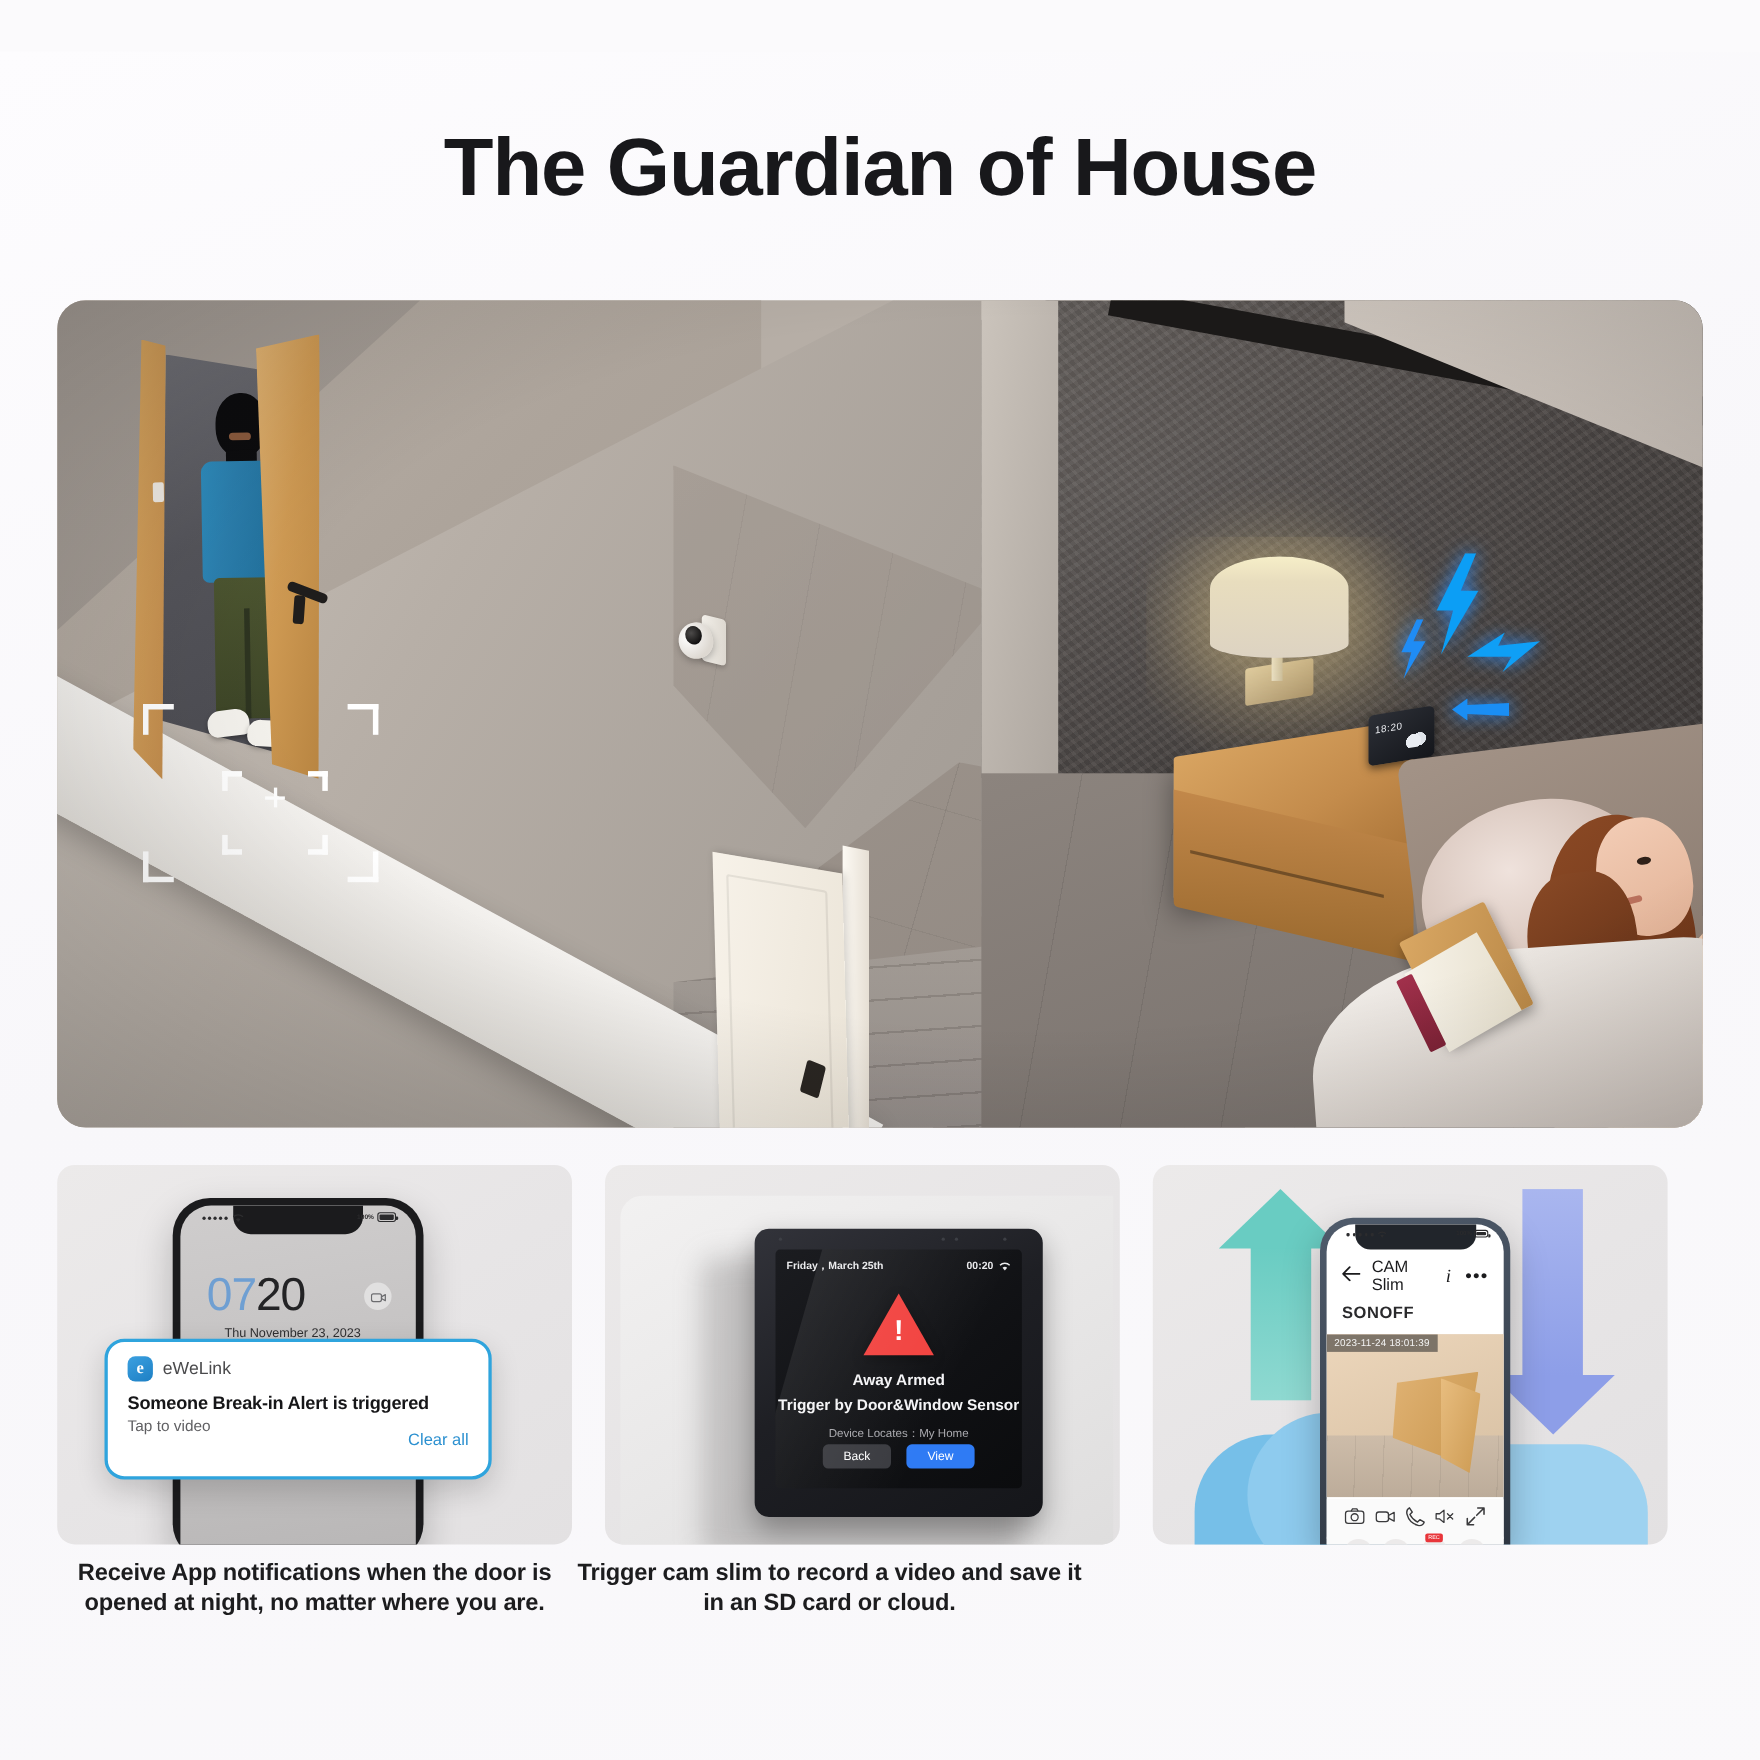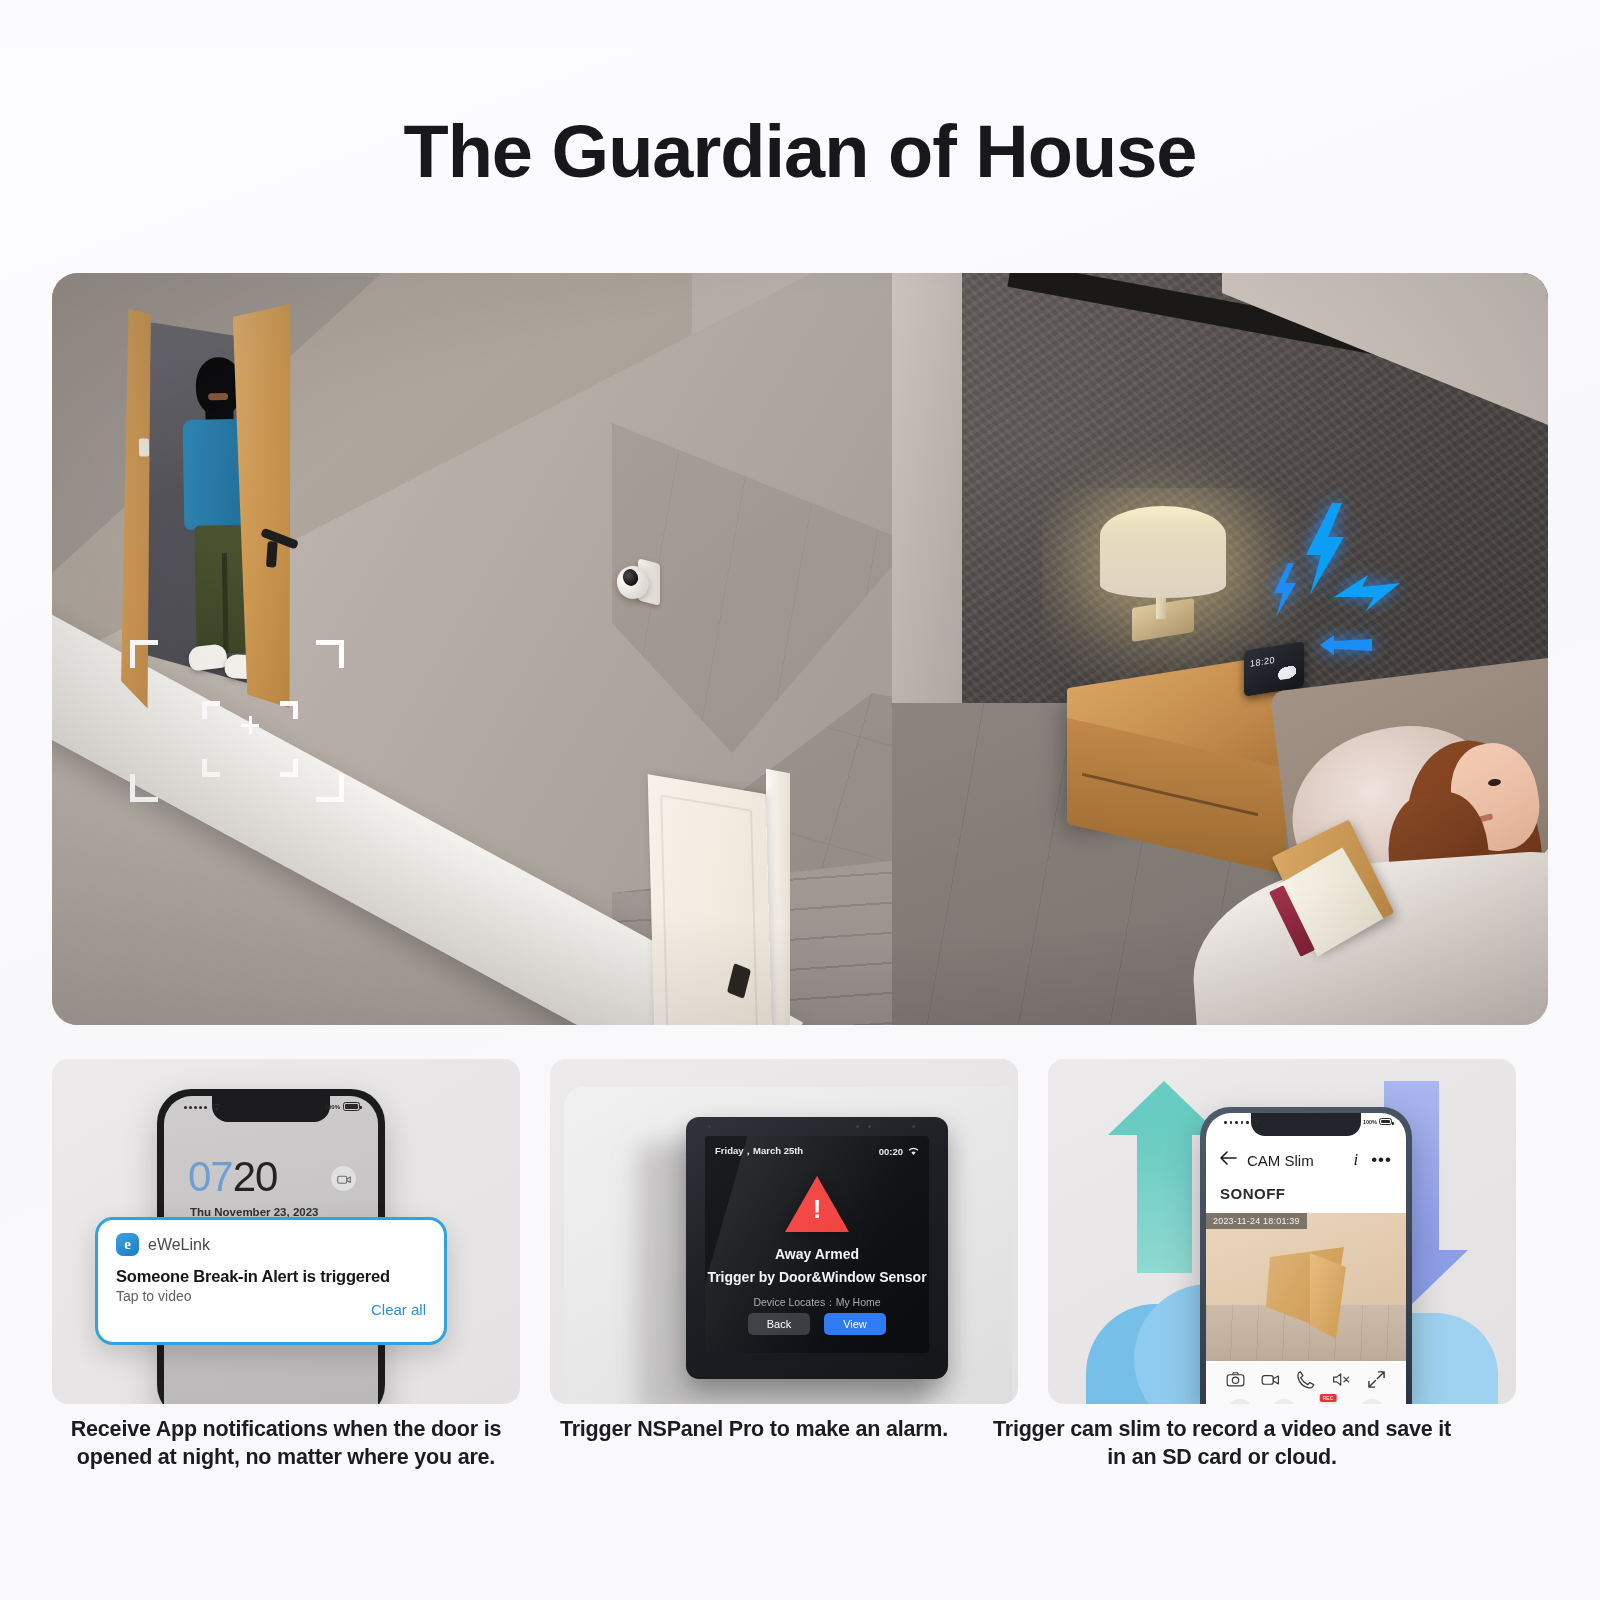--- a/index.html
+++ b/index.html
@@ -445,21 +445,21 @@
   }
   .batt::before{content:"";position:absolute;left:1px;top:1px;bottom:1px;right:1px;background:#2a2a2c;border-radius:1px;}
   .batt::after{content:"";position:absolute;right:-3px;top:3px;width:1.6px;height:3px;background:#2a2a2c;border-radius:0 1px 1px 0;}
   .p1-clock {
     position:absolute; left: 24px; top: 60px; font-size: 42px; font-weight: 300;
     letter-spacing: -1px; line-height:1;
   }
   .p1-clock .hh { color:#6f9fd2; }
   .p1-clock .mm { color:#232325; }
   .p1-date {
-    position:absolute; left: 26px; top: 110px; font-size: 11.5px; color:#2f2f31; font-weight:700;
+    position:absolute; left: 40px; top: 110px; font-size: 11.5px; color:#2f2f31; font-weight:400;
   }
   .p1-camicon {
     position:absolute; right: 22px; top: 70px; width: 25px; height: 25px;
     background: rgba(255,255,255,.45); border-radius: 50%;
     display:flex; align-items:center; justify-content:center;
   }
   .p1-camicon svg { width: 14px; height: 14px; }
   .p1-notif {
     position:absolute; left: 43px; top: 158px; width: 352px; height: 128px;
     background:#fff; border: 3px solid #2fa4dd; border-radius: 18px;
@@ -581,21 +581,21 @@
   }
   .p3-cloud-a2 {
     position:absolute; left: 86px; bottom: -30px; width: 150px; height: 150px;
     background: #8ecbee; border-radius: 50%;
   }
   .p3-cloud-b {
     position:absolute; right: 18px; bottom: -24px; width: 190px; height: 115px;
     background: #9ed2f0; border-radius: 62px 62px 0 0;
   }
   .p3-phone {
-    position:absolute; left: 152px; top: 48px; width: 212px; height: 300px;
+    position:absolute; left: 152px; top: 48px; width: 173px; height: 300px;
     background: linear-gradient(160deg,#4f5b6b,#2d3540);
     border-radius: 30px 30px 0 0;
     box-shadow: 0 14px 34px rgba(0,0,0,.25);
   }
   .p3-screen {
     position:absolute; left: 6px; top: 6px; right: 6px; bottom: 0;
     background: #ffffff; border-radius: 25px 25px 0 0; overflow:hidden;
   }
   .p3-notch {
     position:absolute; left: 50%; transform: translateX(-50%); top: 0;
@@ -985,17 +985,16 @@
             </span>
             <span class="p3-c2"></span>
           </div>
         </div>
       </div>
     </div>
   </div>
 
   <div class="captions">
     <div class="caption">Receive App notifications when the door is opened at night, no matter where you are.</div>
-    <div class="caption">Trigger NSPanel Pro to make an alarm.</div>
     <div class="caption">Trigger cam slim to record a video and save it in an SD card or cloud.</div>
   </div>
 
 </div>
 
 </body></html>

